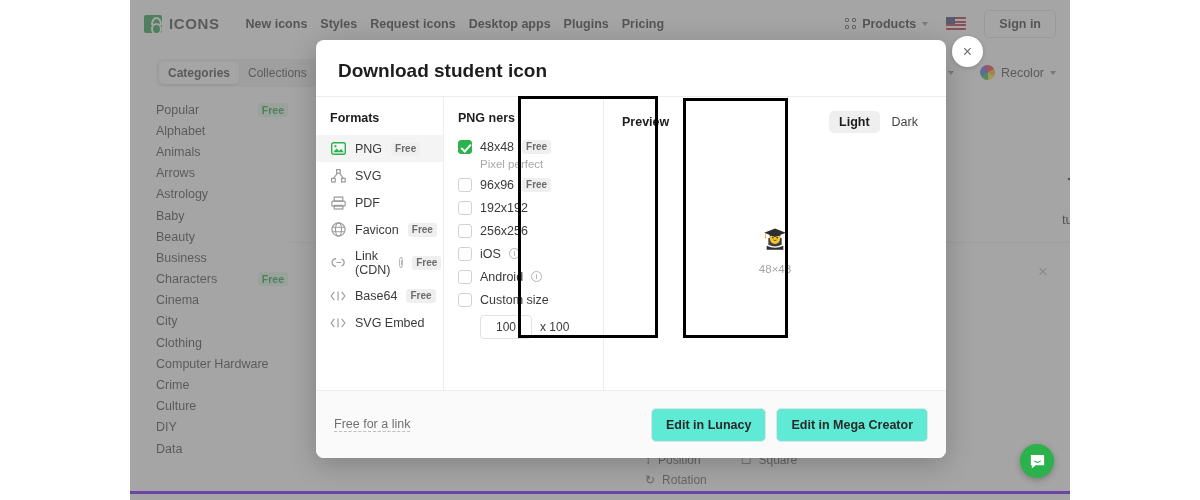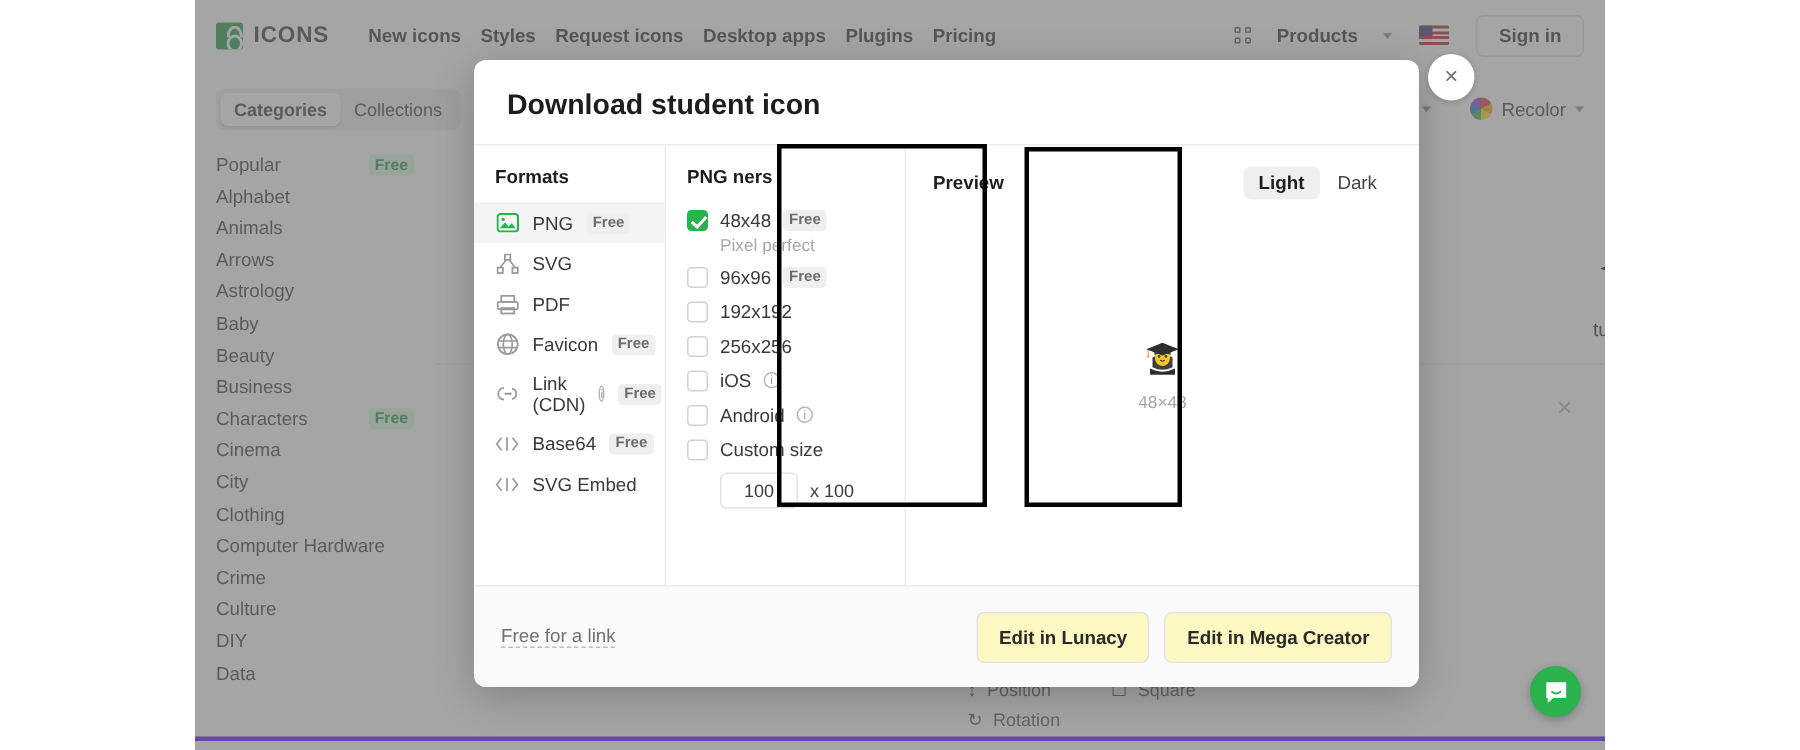--- a/index.html
+++ b/index.html
@@ -48,38 +48,38 @@
   }
   .logo-mark::after {
     content: ""; position: absolute; left: 7px; top: 8px;
     width: 7px; height: 8px; border: 2px solid #ffffff; border-radius: 50%;
     background: transparent;
   }
   .logo-text { font-size: 15px; font-weight: bold; letter-spacing: 0.6px; color: #3a3a3a; }
   .nav-links { display: flex; align-items: center; gap: 13px; }
   .nav-link { font-size: 12.5px; font-weight: bold; color: #2f2f2f; cursor: pointer; white-space: nowrap; }
   .nav-right { margin-left: auto; display: flex; align-items: center; gap: 18px; }
-  .nav-products { display: flex; align-items: center; gap: 17px; font-size: 12.5px; font-weight: bold; color: #2f2f2f; cursor: pointer; }
+  .nav-products { display: flex; align-items: center; gap: 6px; font-size: 12.5px; font-weight: bold; color: #2f2f2f; cursor: pointer; }
   .grid-icon { display: inline-block; width: 11px; height: 11px; position: relative; }
   .grid-icon i {
     position: absolute; width: 4px; height: 4px; border: 1px solid #555; border-radius: 1px;
   }
   .grid-icon i:nth-child(1){ left:0; top:0;} .grid-icon i:nth-child(2){ right:0; top:0;}
   .grid-icon i:nth-child(3){ left:0; bottom:0;} .grid-icon i:nth-child(4){ right:0; bottom:0;}
   .caret { width: 0; height: 0; border-left: 3.5px solid transparent; border-right: 3.5px solid transparent; border-top: 4px solid #8b8b8b; }
   .flag { width: 20px; height: 13px; border-radius: 1px; overflow: hidden; position: relative; background:#b22234; cursor:pointer;}
   .flag .stripe { position: absolute; left: 0; width: 100%; height: 1.85px; background: #ffffff; }
   .flag .canton { position: absolute; left: 0; top: 0; width: 9px; height: 7px; background: #3c3b6e; }
   .signin {
     font-size: 12.5px; font-weight: bold; color: #2f2f2f;
     border: 1px solid #e0e0e0; border-radius: 5px; padding: 6px 14px; cursor: pointer; background:#fff;
   }
 
   
-  .sidebar { position: absolute; left: 0; top: 47px; width: 160px; height: 453px; padding: 12px 0 0 14px; }
+  .sidebar { position: absolute; left: 12px; top: 47px; width: 160px; height: 453px; padding: 12px 0 0 14px; }
   .seg {
     display: inline-flex; background: #f0f0f0; border-radius: 6px; padding: 3px; margin-bottom: 12px;
   }
   .seg-btn { font-size: 12px; padding: 4px 9px; border-radius: 5px; cursor: pointer; color: #3a3a3a; white-space: nowrap;}
   .seg-btn.active { background: #ffffff; font-weight: bold; box-shadow: 0 1px 2px rgba(0,0,0,.12); }
   .cat-list { display: flex; flex-direction: column; }
   .cat-item {
     display: flex; align-items: center; justify-content: space-between;
     padding: 3.6px 14px 3.6px 0; font-size: 12.5px; color: #3c3c3c; cursor: pointer;
   }
@@ -183,21 +183,21 @@
     display: flex; align-items: center; padding: 0 18px; gap: 16px;
   }
   .btn-download {
     background: #2bb24c; color: #fff; font-size: 12.5px; font-weight: bold;
     border: none; border-radius: 5px; padding: 9px 18px; display: flex; align-items: center; gap: 8px;
     cursor: pointer; font-family: inherit;
   }
   .free-link { font-size: 12.5px; color: #707070; border-bottom: 1px dashed #bdbdbd; cursor: pointer; }
   .footer-right { margin-left: auto; display: flex; gap: 10px; }
   .btn-ghost {
-    background: #fef9c3; border: 1px solid #e3e3e3; border-radius: 5px;
+    background: #5eead4; border: 1px solid #e3e3e3; border-radius: 5px;
     font-size: 12.5px; font-weight: bold; color: #2a2a2a; padding: 9px 14px; cursor: pointer; font-family: inherit;
   }
 
   
   .annot { position: absolute; border: 3px solid #000000; z-index: 53; pointer-events: none; }
   #annot-formats { left: 202px; top: 56px; width: 140px; height: 242px; }
   #annot-sizes   { left: 367px; top: 58px; width: 105px; height: 240px; }
 </style>
 </head>
 <body>

